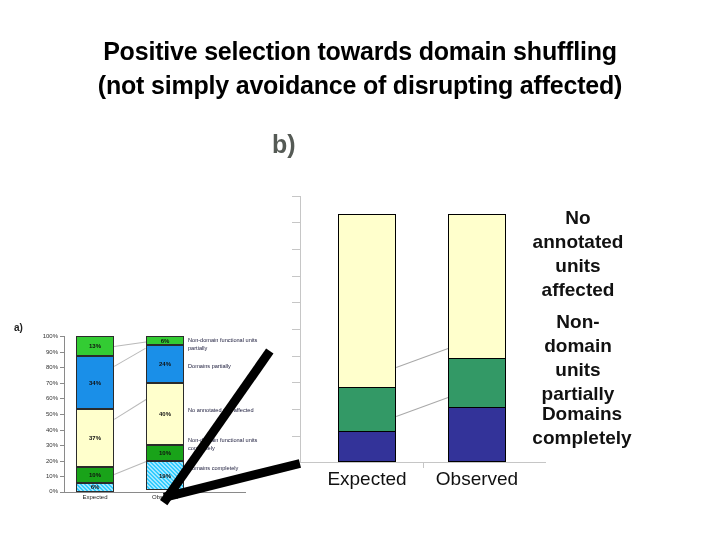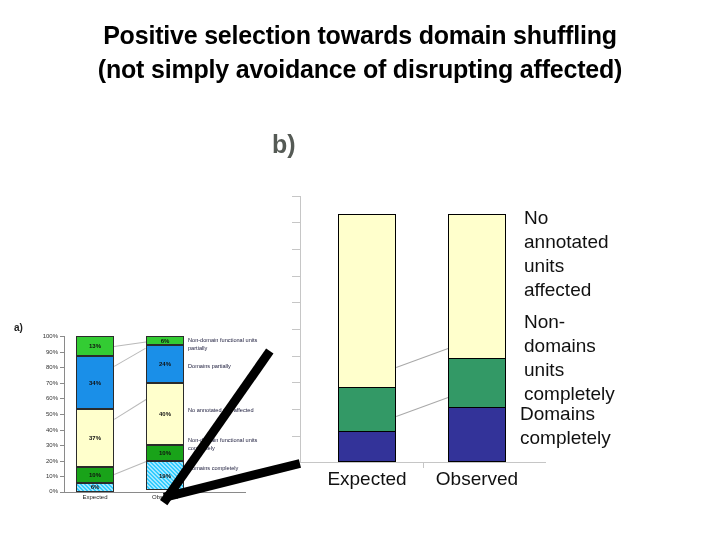--- a/index.html
+++ b/index.html
@@ -5,21 +5,21 @@
   html,body{margin:0;padding:0;}
   body{
     width:720px;height:540px;background:#ffffff;
     font-family:"Liberation Sans", sans-serif;
     overflow:hidden;position:relative;
   }
   #stage{position:relative;width:720px;height:540px;}
 
   
   .title-block{
-    position:absolute;left:0;top:18px;width:720px;
+    position:absolute;left:0;top:34px;width:720px;
     text-align:center;color:#000;
     font-size:25px;font-weight:bold;line-height:34px;
     letter-spacing:-0.2px;
   }
   .title-line{display:block;white-space:nowrap;}
 
   
   .panel-b-label{
     position:absolute;left:272px;top:130px;
     font-size:25px;font-weight:bold;color:#555a55;
@@ -46,21 +46,21 @@
   .xlab-b{
     position:absolute;top:272px;width:120px;text-align:center;
     font-size:19px;color:#111;
   }
   .xlab-b.e{left:11px;}
   .xlab-b.o{left:121px;}
 
   .connector{position:absolute;height:1px;background:#a9a9a9;transform-origin:0 0;}
 
   
-  .b-legend{position:absolute;font-size:19px;color:#111;line-height:24px;}
+  .b-legend{position:absolute;font-size:19px;color:#111;text-align:center;line-height:24px;font-weight:bold;}
   .b-legend-1{left:524px;top:206px;width:108px;}
   .b-legend-2{left:524px;top:310px;width:108px;}
   .b-legend-3{left:520px;top:402px;width:124px;}
 
   
   .panel-a-label{
     position:absolute;left:14px;top:322px;
     font-size:10px;font-weight:bold;color:#222;
   }
   .chart-a{position:absolute;left:22px;top:332px;width:232px;height:172px;}
@@ -147,21 +147,21 @@
       <div class="seg seg-cream" style="height:58%;"></div>
       <div class="seg seg-green" style="height:20%;"></div>
       <div class="seg seg-blue" style="height:22%;"></div>
     </div>
 
     <div class="xlab-b e">Expected</div>
     <div class="xlab-b o">Observed</div>
   </div>
 
   <div class="b-legend b-legend-1">No annotated units affected</div>
-  <div class="b-legend b-legend-2">Non- domains units completely</div>
+  <div class="b-legend b-legend-2">Non- domain units partially</div>
   <div class="b-legend b-legend-3">Domains completely</div>
 
   <div class="panel-a-label">a)</div>
 
   <div class="chart-a">
     <div class="a-axis-v"></div>
     <div class="a-axis-h"></div>
 
     <div class="a-ytick" style="top:4px;"></div>
     <div class="a-ytick" style="top:19.6px;"></div>

